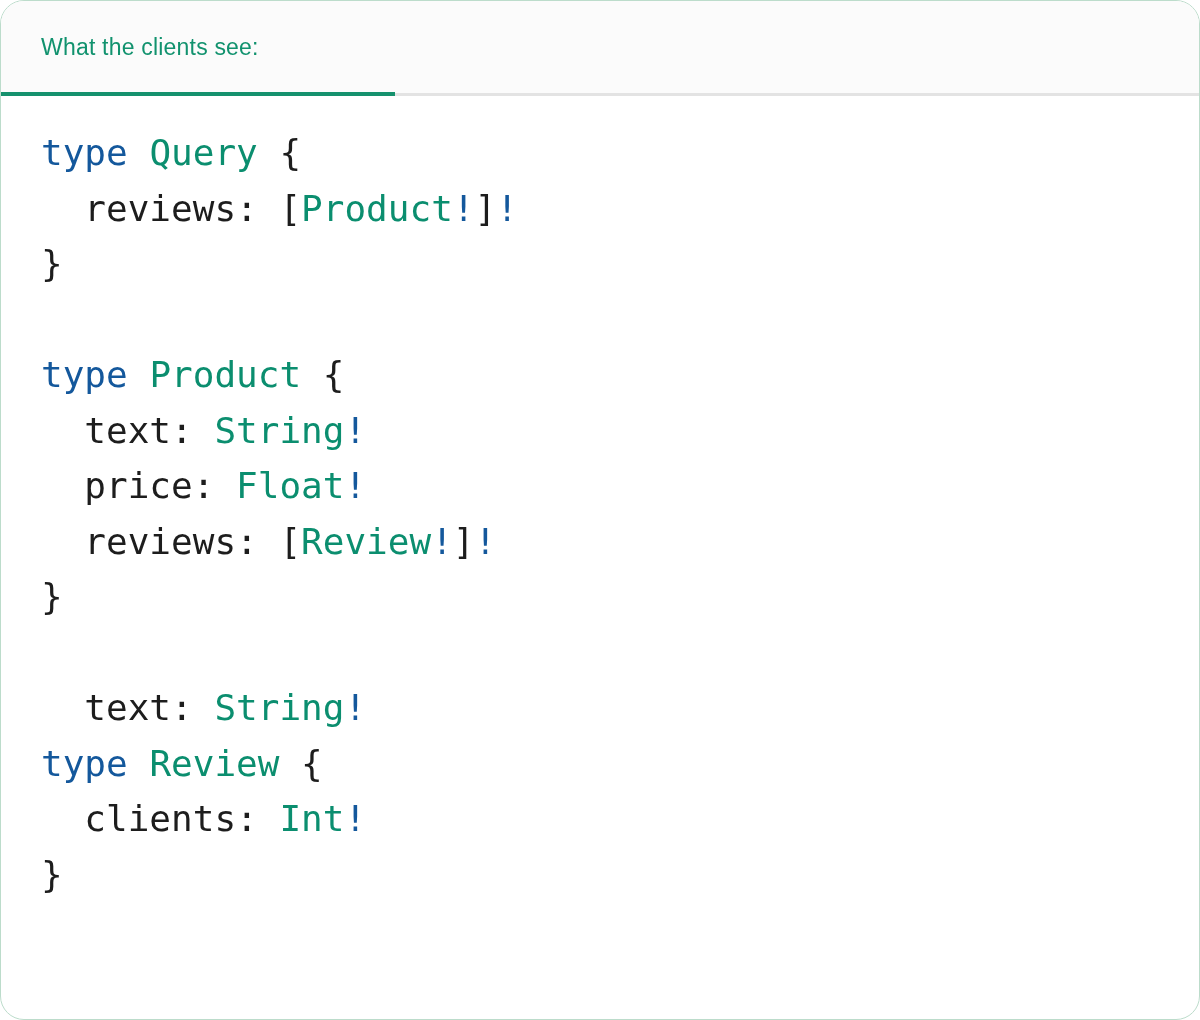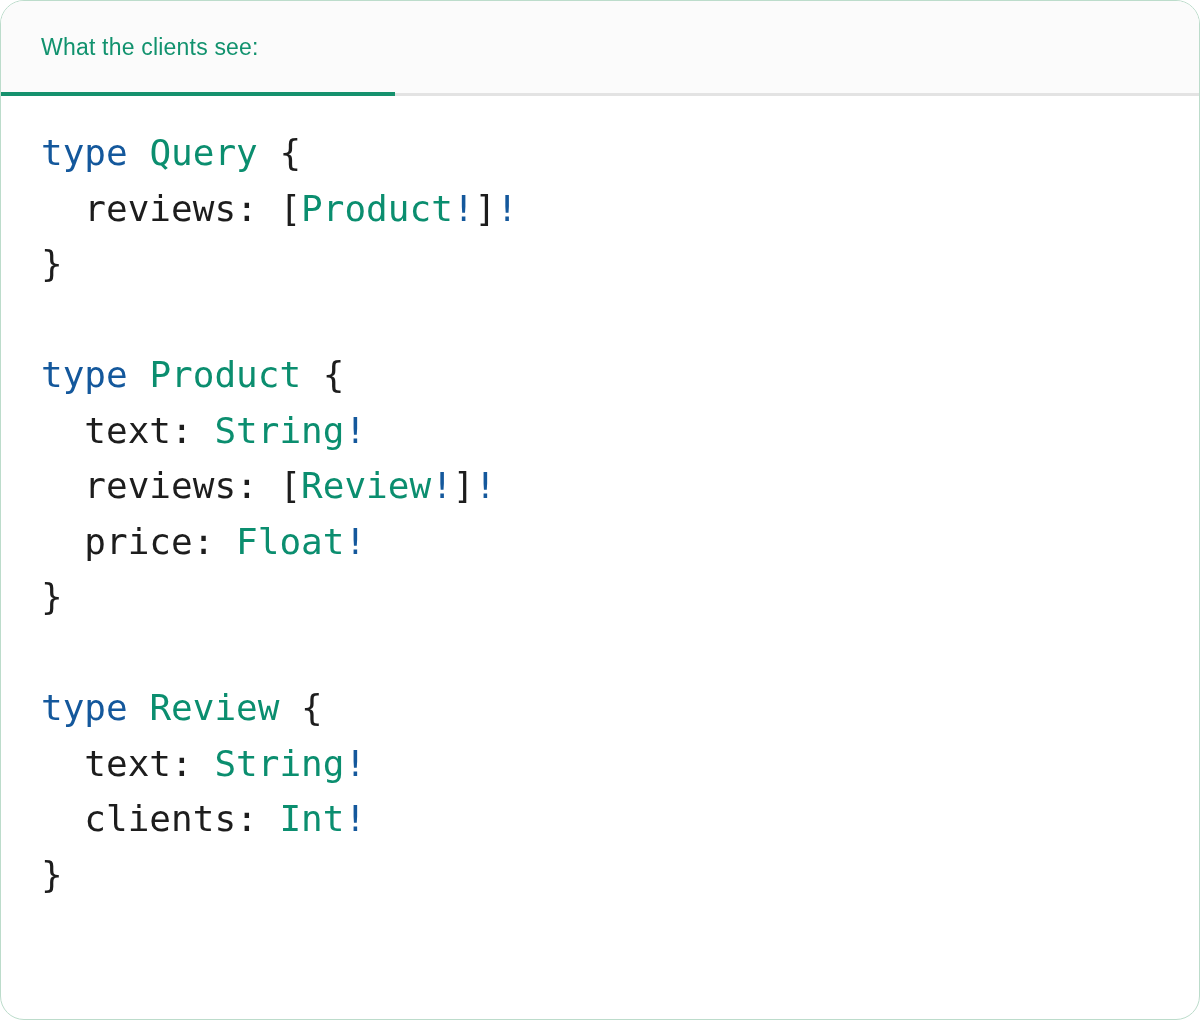--- a/index.html
+++ b/index.html
@@ -89,22 +89,22 @@
     <div class="tab-underline"></div>
   </div>
 
   <div class="code-block">
       <div class="code-line"><span class="tok-kw">type</span><span class="tok-pl"> </span><span class="tok-ty">Query</span><span class="tok-pl"> {</span></div>
       <div class="code-line"><span class="tok-pl">  reviews: [</span><span class="tok-ty">Product</span><span class="tok-bang">!</span><span class="tok-pl">]</span><span class="tok-bang">!</span></div>
       <div class="code-line"><span class="tok-pl">}</span></div>
       <div class="code-line"> </div>
       <div class="code-line"><span class="tok-kw">type</span><span class="tok-pl"> </span><span class="tok-ty">Product</span><span class="tok-pl"> {</span></div>
       <div class="code-line"><span class="tok-pl">  text: </span><span class="tok-ty">String</span><span class="tok-bang">!</span></div>
+      <div class="code-line"><span class="tok-pl">  price: </span><span class="tok-ty">Float</span><span class="tok-bang">!</span></div>
       <div class="code-line"><span class="tok-pl">  reviews: [</span><span class="tok-ty">Review</span><span class="tok-bang">!</span><span class="tok-pl">]</span><span class="tok-bang">!</span></div>
-      <div class="code-line"><span class="tok-pl">  price: </span><span class="tok-ty">Float</span><span class="tok-bang">!</span></div>
       <div class="code-line"><span class="tok-pl">}</span></div>
       <div class="code-line"> </div>
+      <div class="code-line"><span class="tok-pl">  text: </span><span class="tok-ty">String</span><span class="tok-bang">!</span></div>
       <div class="code-line"><span class="tok-kw">type</span><span class="tok-pl"> </span><span class="tok-ty">Review</span><span class="tok-pl"> {</span></div>
-      <div class="code-line"><span class="tok-pl">  text: </span><span class="tok-ty">String</span><span class="tok-bang">!</span></div>
       <div class="code-line"><span class="tok-pl">  clients: </span><span class="tok-ty">Int</span><span class="tok-bang">!</span></div>
       <div class="code-line"><span class="tok-pl">}</span></div>
     </div>
 </div>
 
 </body></html>

